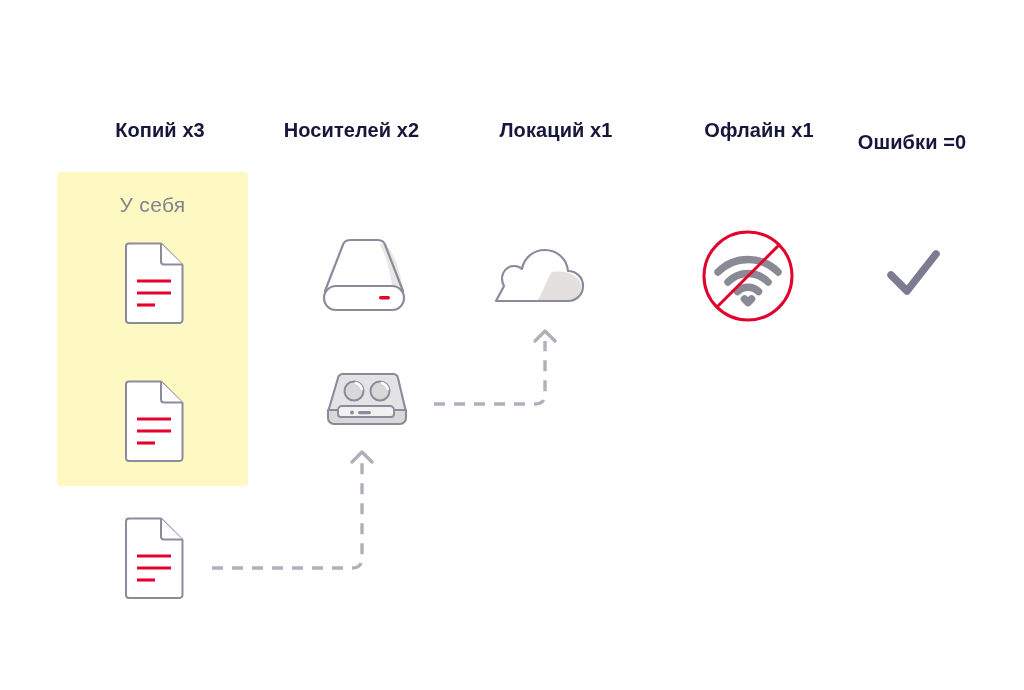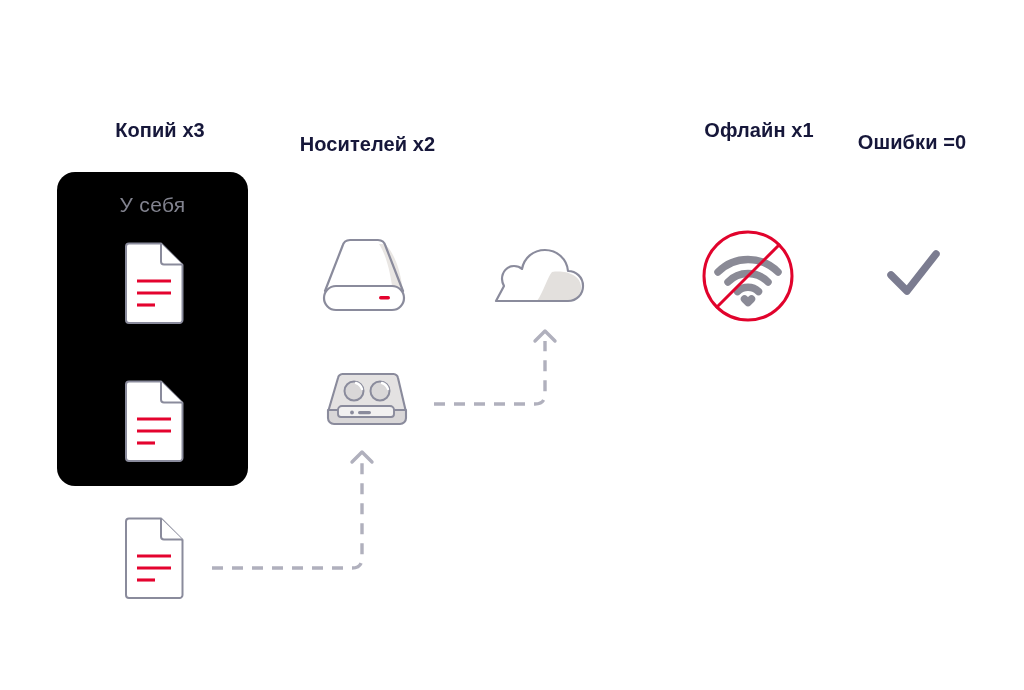--- a/index.html
+++ b/index.html
@@ -31,22 +31,22 @@
     line-height: 1;
     text-align: center;
   }
   
   #onprem-card {
     position: absolute;
     left: 57px;
     top: 172px;
     width: 191px;
     height: 314px;
-    background: #000000;
-    border-radius: 18px;
+    background: #fef9c3;
+    border-radius: 4px;
   }
   #onprem-card-label {
     position: absolute;
     left: 0; right: 0;
     top: 21px;
     text-align: center;
     font-size: 21px;
     color: #82838f;
     font-weight: normal;
     letter-spacing: 0.3px;
@@ -74,22 +74,25 @@
   }
 </style>
 </head>
 <body>
 
 <div id="canvas">
 
   <div class="col-header" style="left:95px; top:120px; width:130px;">
     <span>Копий x3</span>
   </div>
-  <div class="col-header" style="left:280px; top:120px; width:175px;margin-top:14px;">
+  <div class="col-header" style="left:264px; top:120px; width:175px;">
     <span>Носителей x2</span>
+  </div>
+  <div class="col-header" style="left:482px; top:120px; width:148px;">
+    <span>Локаций x1</span>
   </div>
   <div class="col-header" style="left:690px; top:120px; width:138px;">
     <span>Офлайн x1</span>
   </div>
   <div class="col-header" style="left:838px; top:132px; width:148px;">
     <span>Ошибки =0</span>
   </div>
 
   <div id="onprem-card">
     <div id="onprem-card-label">У себя</div>

